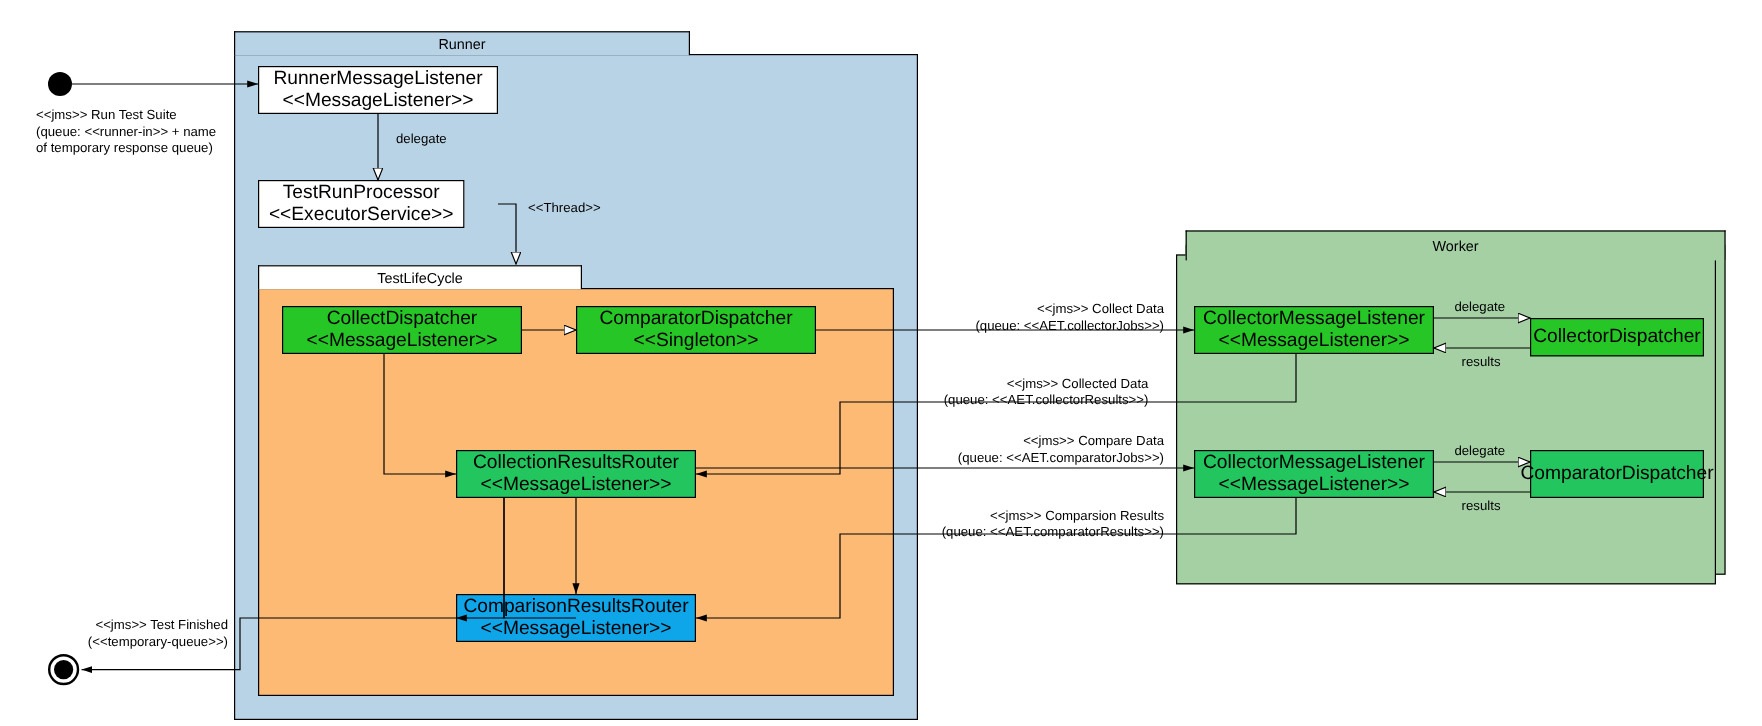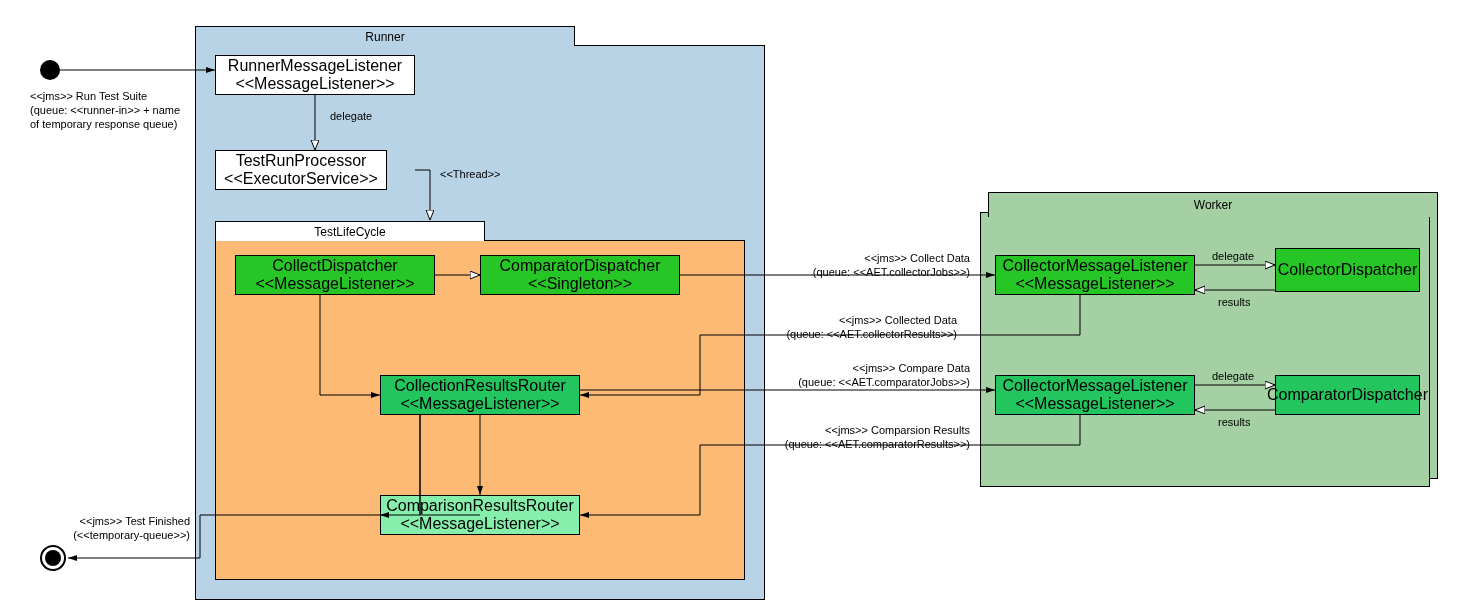--- a/index.html
+++ b/index.html
@@ -35,21 +35,21 @@
     display: flex;
     flex-direction: column;
     align-items: center;
     justify-content: center;
     font-size: 16px;
     text-align: center;
     background: #fff;
   }
   .green { background: #27c627; }
   .tan { background: #22c55e; }
-  .orange { background: #86efac; }
+  .orange { background: #0ea5e9; }
   .lightgreen { background: #a4d0a4; }
   .lightblue { background: #b9d3e6; }
   .dot {
     position: absolute;
     width: 20px;
     height: 20px;
     background: #000;
     border-radius: 50%;
   }
   .dot-ring {
@@ -154,21 +154,21 @@
   <div class="tab lightgreen" style="left:7px; top:-21px; width:450px; padding:12px;">
     <span>Worker</span>
   </div>
 </div>
 
 <div class="node-box green" style="left:995px; top:255px; width:200px; height:40px;">
   <span>CollectorMessageListener</span>
   <span>&lt;&lt;MessageListener&gt;&gt;</span>
 </div>
 
-<div class="node-box green" style="left:1275px; top:248px; width:145px; height:44px;">
+<div class="node-box green" style="left:1275px; top:265px; width:145px; height:32px;">
   <span>CollectorDispatcher</span>
 </div>
 
 <div class="node-box tan" style="left:995px; top:375px; width:200px; height:40px;">
   <span>CollectorMessageListener</span>
   <span>&lt;&lt;MessageListener&gt;&gt;</span>
 </div>
 
 <div class="node-box tan" style="left:1275px; top:375px; width:145px; height:40px;">
   <span>ComparatorDispatcher</span>

